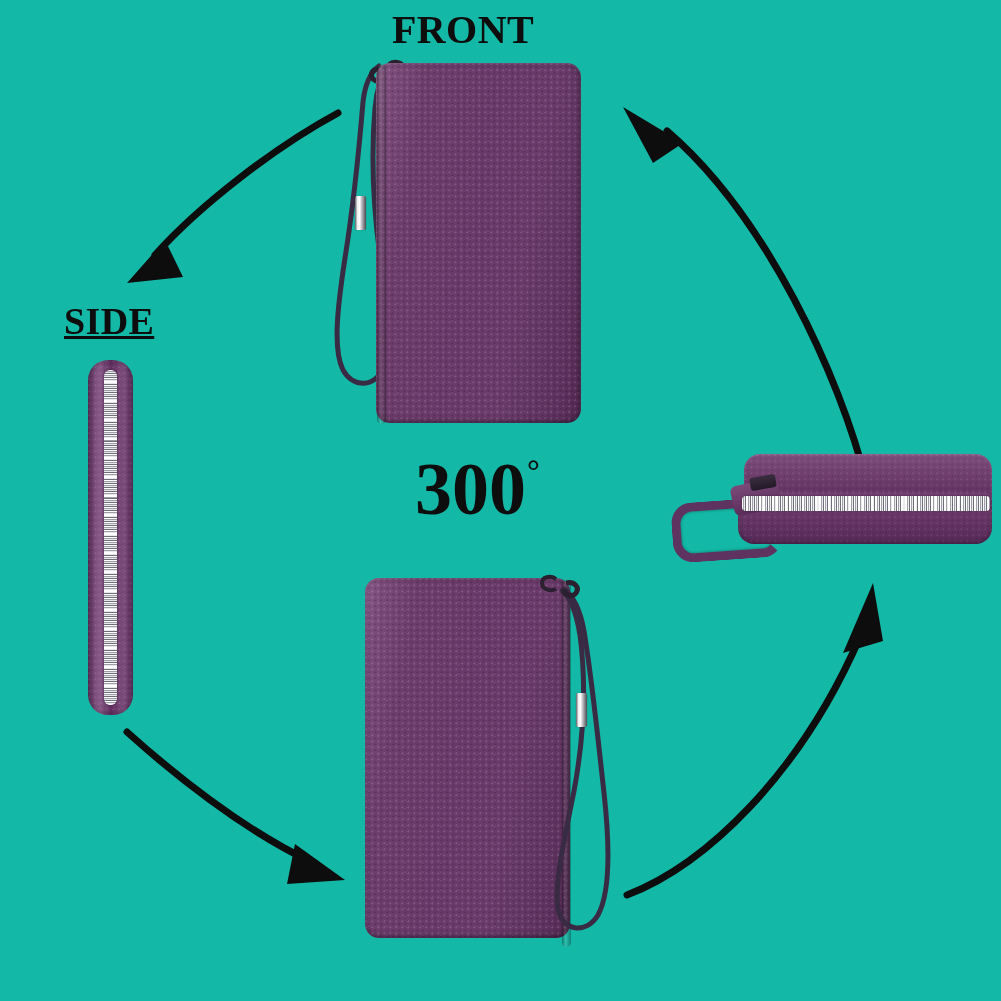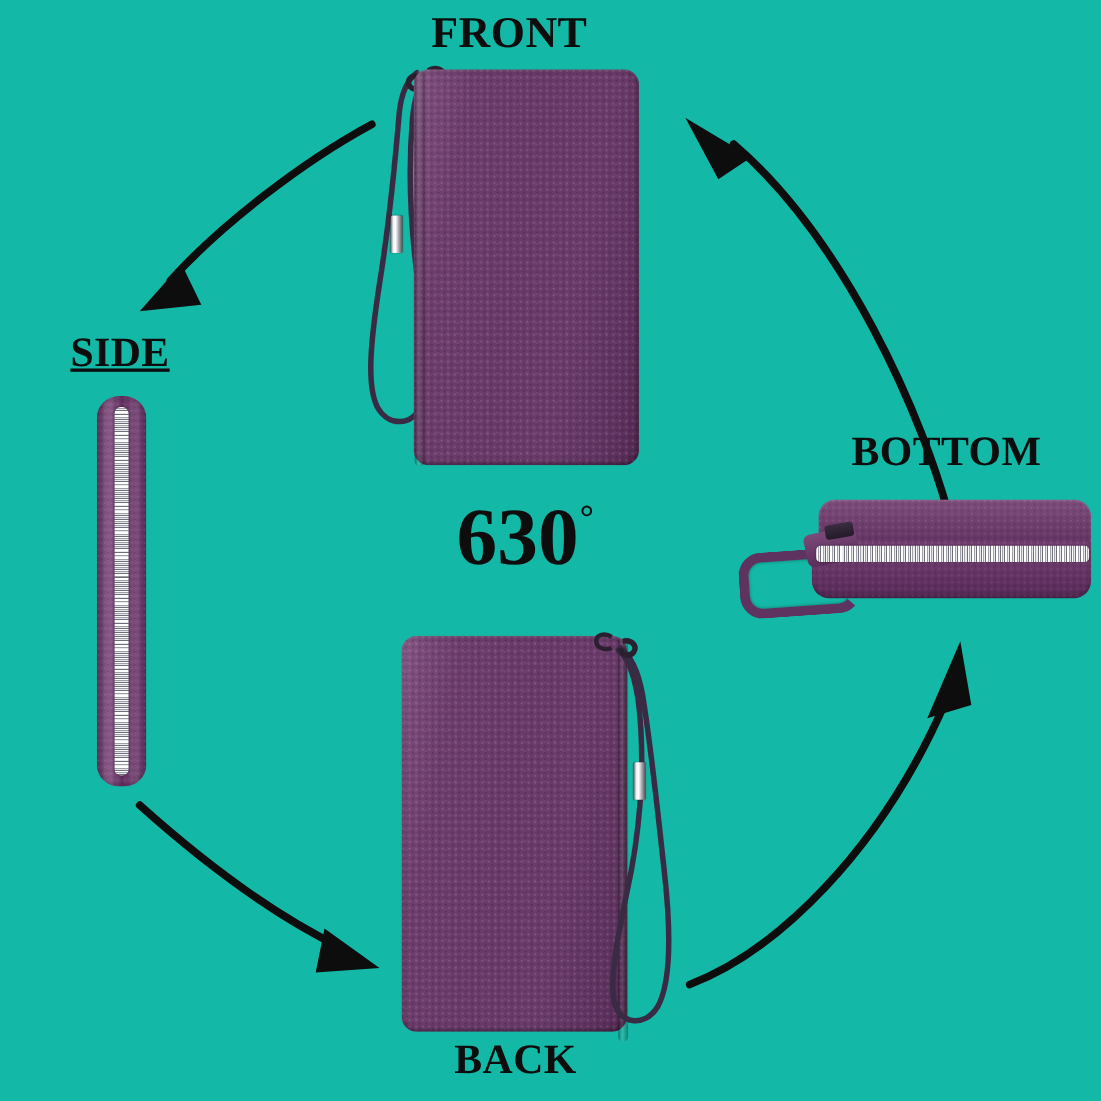--- a/index.html
+++ b/index.html
@@ -242,24 +242,22 @@
     <path d="M180 132 L230 168 L172 172 Z" fill="#0d0d0d"></path>
   </svg>
 
   <svg id="arrow-back-bottom" class="arrow-svg" viewBox="0 0 290 350">
     <path d="M12 330 C90 300 185 210 245 72" fill="none" stroke="#0d0d0d" stroke-width="7" stroke-linecap="round"></path>
     <path d="M228 88 L258 18 L268 76 Z" fill="#0d0d0d"></path>
   </svg>
 
   <div id="label-front" class="view-label">FRONT</div>
   <div id="label-side" class="view-label">SIDE</div>
-  <div id="label-bottom" class="view-label">BOTTOM</div>
-  <div id="label-back" class="view-label">BACK</div>
-
-  <div id="badge-360"><span>630</span><span class="deg">°</span></div>
+
+  <div id="badge-360"><span>300</span><span class="deg">°</span></div>
 
   <div id="wallet-front" class="wallet">
     <svg class="strap-svg" style="left:0px; top:0px; width:120px; height:340px;" viewBox="0 0 120 340">
       <path d="M66 8 C58 14 52 26 50 44 C46 92 40 150 32 200
                C24 252 20 292 30 312 C40 330 62 330 70 310
                C78 288 74 250 68 206 C60 150 58 96 62 50
                C64 28 70 16 74 10" fill="none" stroke="#3a2b44" stroke-width="5" stroke-linecap="round"></path>
     </svg>
     <div class="metal-bead" style="left:42px; top:138px;"></div>
     <svg class="zip-pull-svg" style="left:46px; top:-2px; width:50px; height:40px;" viewBox="0 0 50 40">

